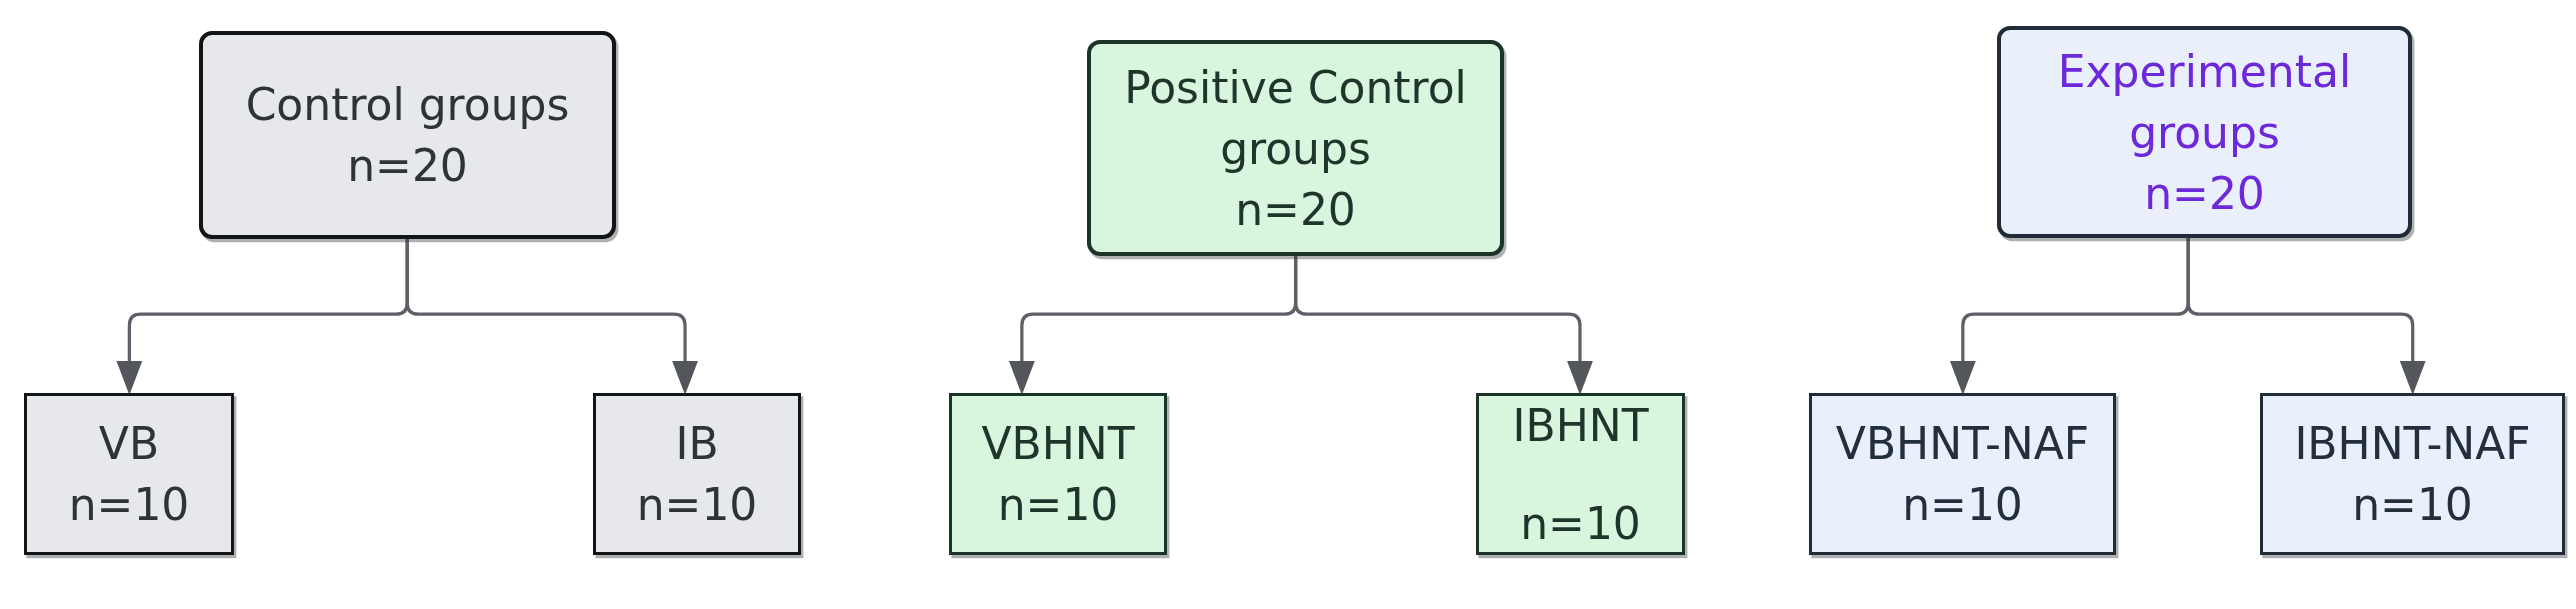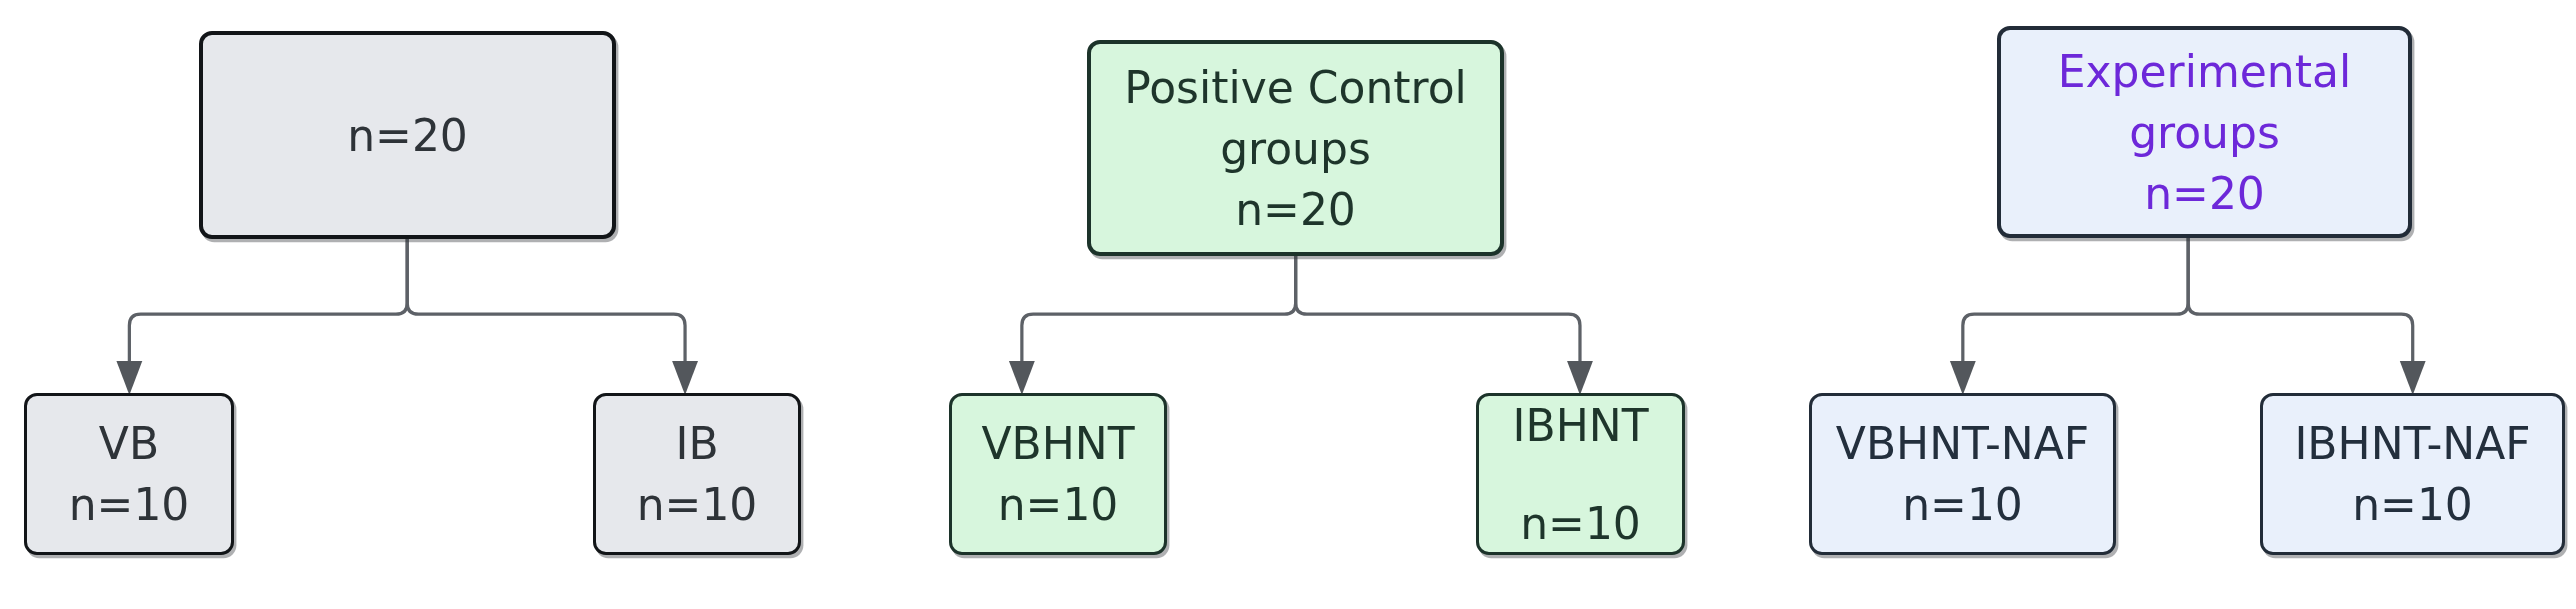--- a/index.html
+++ b/index.html
@@ -27,21 +27,21 @@
   .node{
     position:absolute;box-sizing:border-box;
     border-style:solid;
     display:flex;flex-direction:column;
     align-items:center;justify-content:center;
     text-align:center;
     font-size:44px;line-height:61px;
     box-shadow:2.4px 3.2px 0 rgba(44,48,53,0.38);
   }
   .node.parent{border-width:4px;border-radius:13px;}
-  .node.child{border-width:3.2px;border-radius:13px;}
+  .node.child{border-width:3.2px;border-radius:0;}
   .node .line{white-space:nowrap;}
 </style>
 </head>
 <body>
 
 <div class="canvas" style="background: rgb(255, 255, 255);">
 
   <svg class="connectors" viewBox="0 0 3189 754" xmlns="http://www.w3.org/2000/svg">
     <g>
       <path d="M504 294 L504 375 Q504 389 490 389 L174 389 Q160 389 160 403 L160 449"></path>
@@ -57,20 +57,21 @@
     </g>
     <g>
       <path d="M2709 293 L2709 375 Q2709 389 2695 389 L2444 389 Q2430 389 2430 403 L2430 449"></path>
       <path d="M2709 293 L2709 375 Q2709 389 2723 389 L2973 389 Q2987 389 2987 403 L2987 449"></path>
       <polygon points="2414,447 2446,447 2430,489"></polygon>
       <polygon points="2971,447 3003,447 2987,489"></polygon>
     </g>
   </svg>
 
   <div class="node parent tree-0" style="left: 199px; top: 31px; width: 417px; height: 208px; background: rgb(230, 232, 236); border-color: rgb(18, 21, 24); color: rgb(46, 51, 56);">
+    <div class="line">Control groups</div>
     <div class="line">n=20</div>
   </div>
   <div class="node child tree-0" style="left: 24px; top: 393px; width: 210px; height: 162px; background: rgb(230, 232, 236); border-color: rgb(18, 21, 24); color: rgb(46, 51, 56);">
     <div class="line">VB</div>
     <div class="line">n=10</div>
   </div>
   <div class="node child tree-0" style="left: 581px; top: 393px; width: 208px; height: 162px; background: rgb(230, 232, 236); border-color: rgb(18, 21, 24); color: rgb(46, 51, 56); margin-left: 12px;">
     <div class="line">IB</div>
     <div class="line">n=10</div>
   </div>

